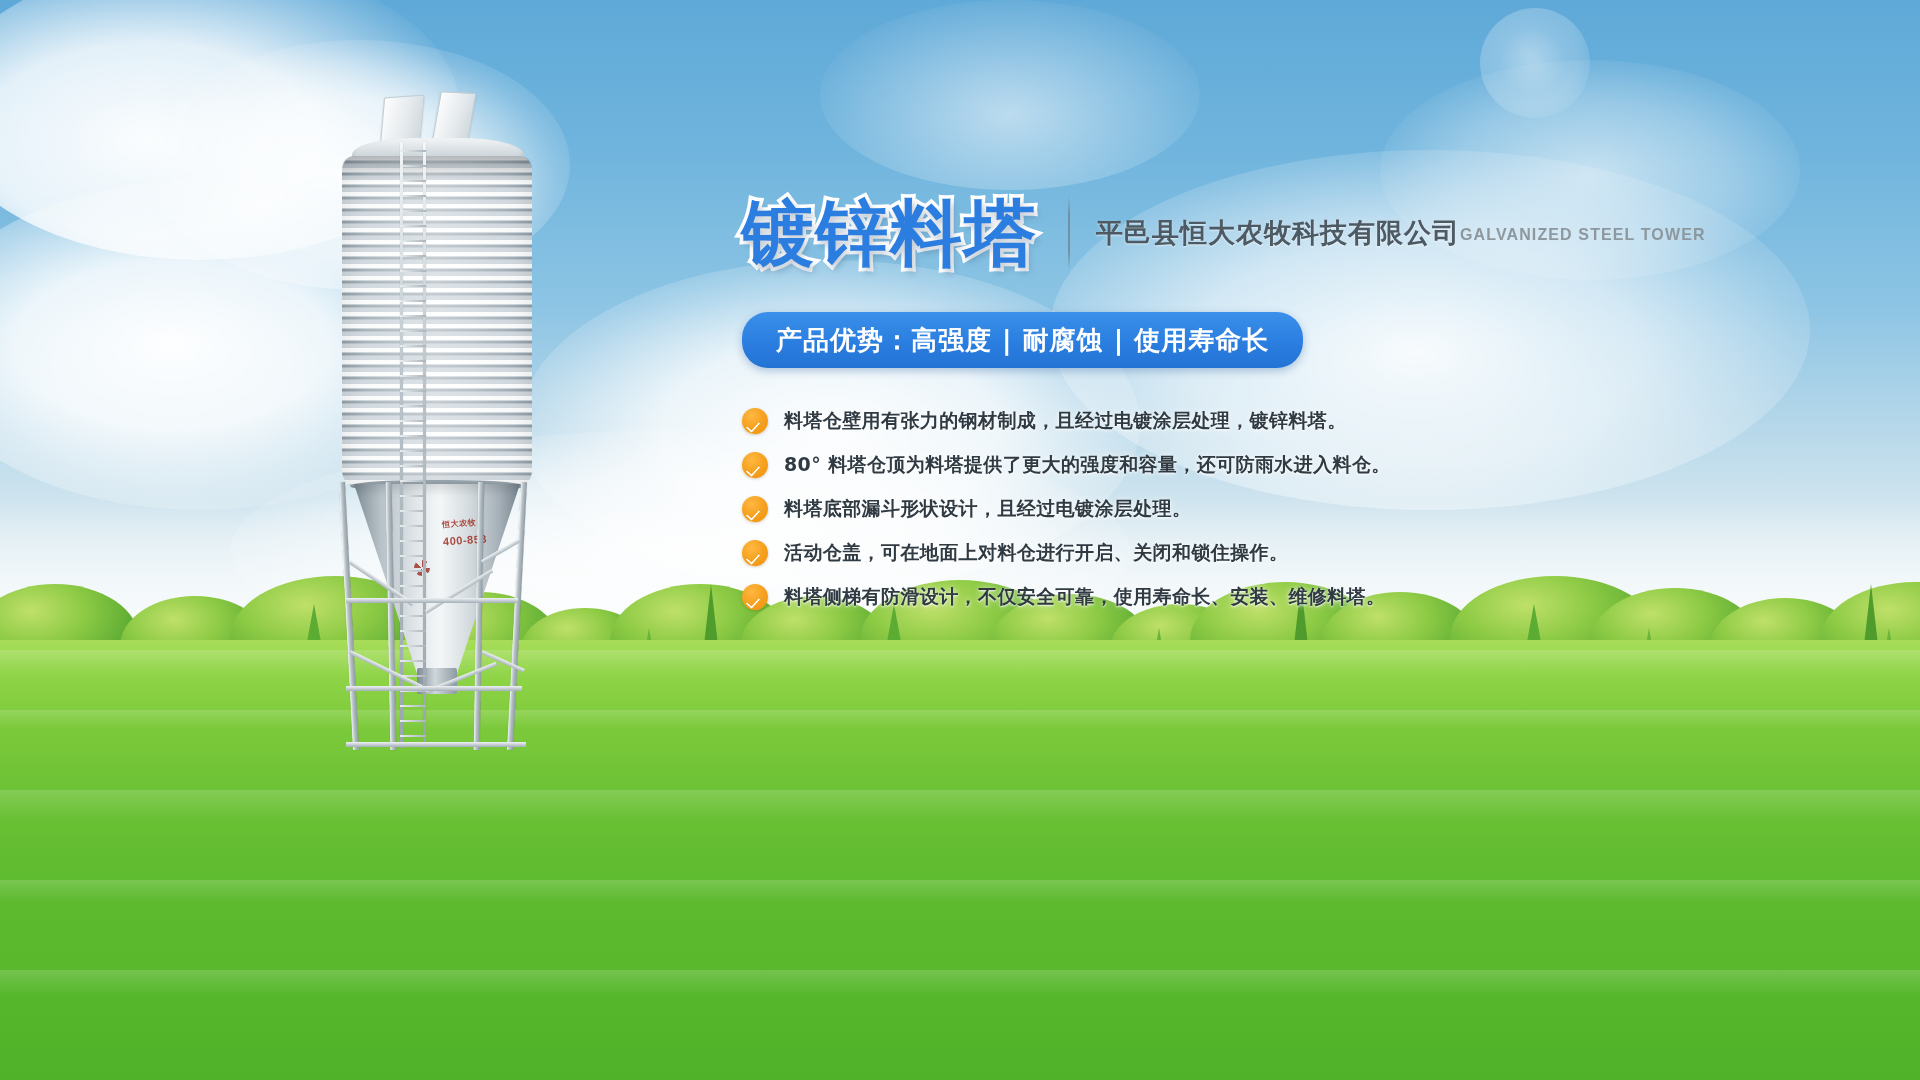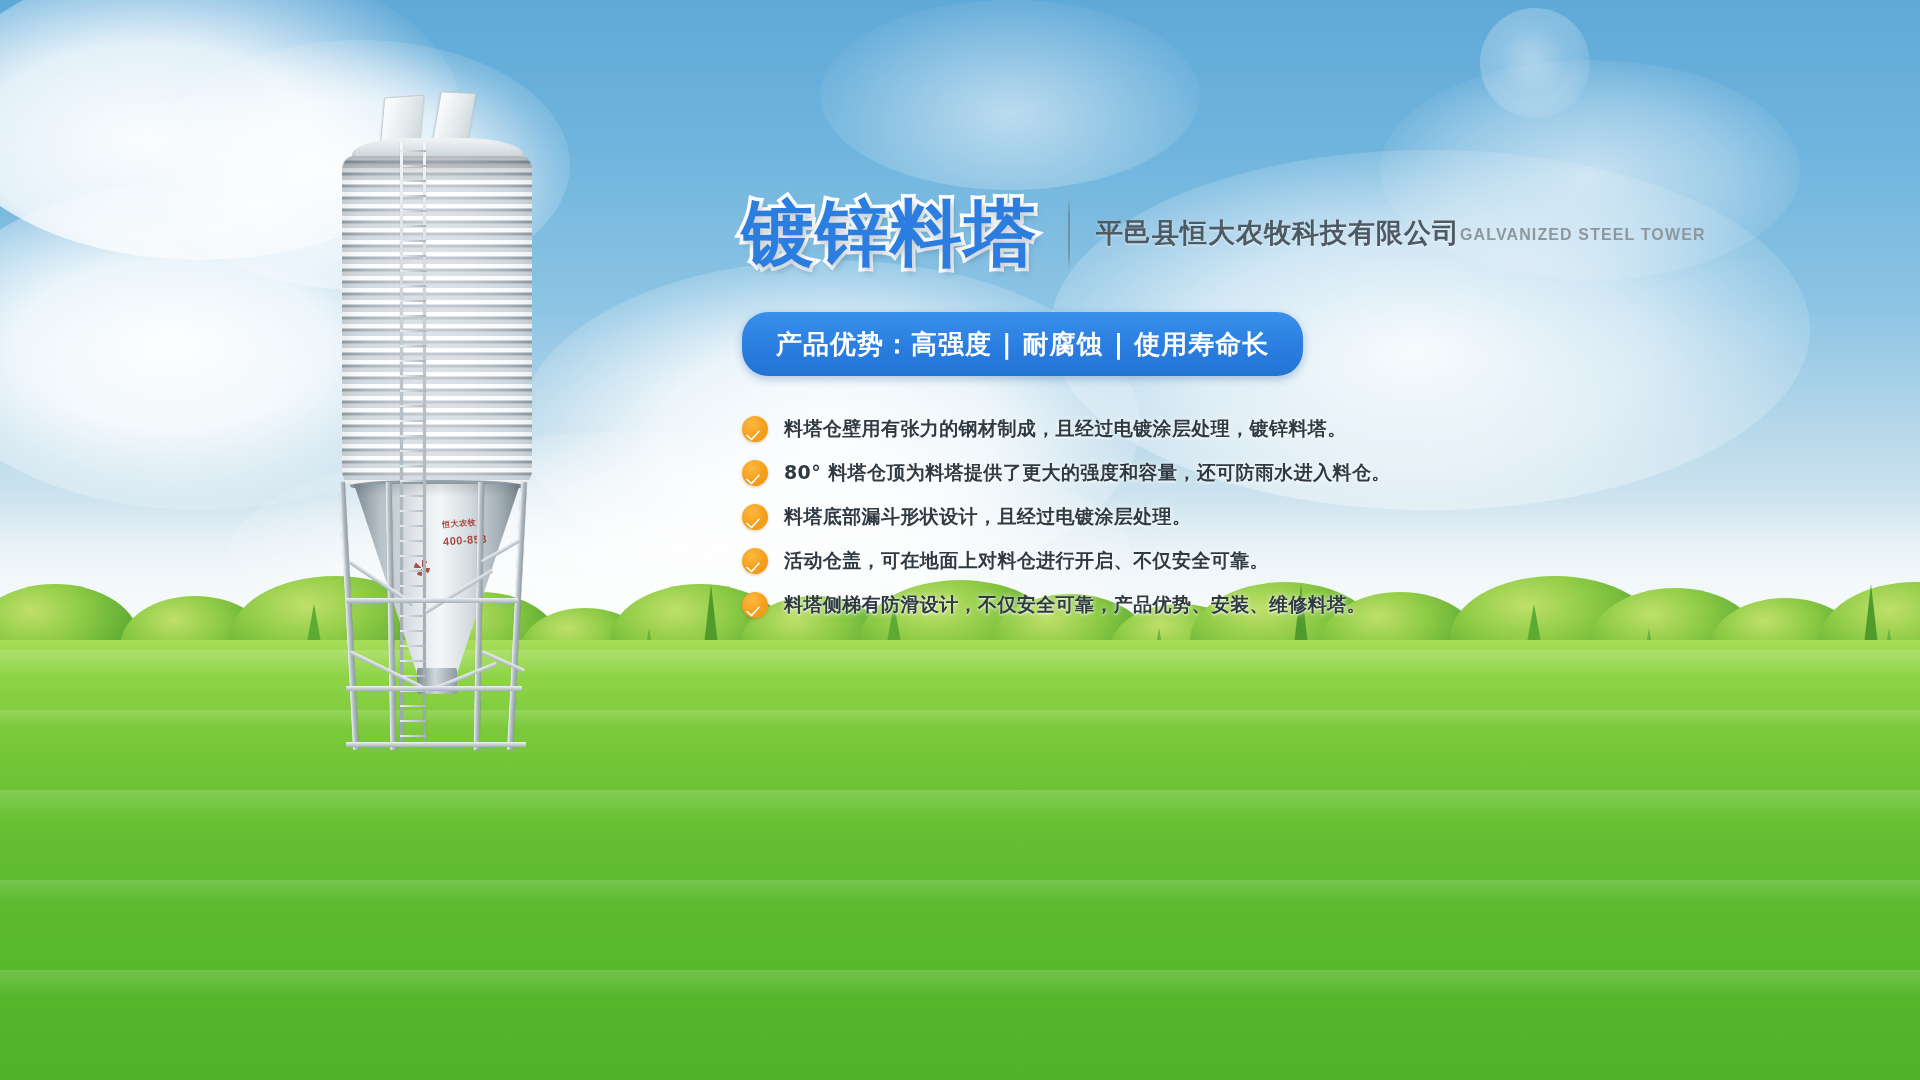--- a/index.html
+++ b/index.html
@@ -199,21 +199,21 @@
     text-shadow:0 1px 2px rgba(255,255,255,.6);
   }
   .company-en {
     margin-top:10px; font-size:17px; font-weight:700; color:#8d979e;
     letter-spacing:1.2px; font-family:"Liberation Sans",sans-serif;
     transform:scaleX(.94); transform-origin:left center;
   }
 
   .pill {
     margin-top:42px; display:inline-flex; align-items:center; justify-content:center;
-    height:64px; padding:0 34px; border-radius:26px;
+    height:56px; padding:0 34px; border-radius:26px;
     background:linear-gradient(180deg,#3a90ea 0%,#2b7fe0 52%,#2273d4 100%);
     box-shadow:0 3px 9px rgba(25,80,150,.30);
   }
   .pill-text {
     color:#fff; font-size:26px; font-weight:700; letter-spacing:1px; white-space:nowrap;
     font-family:"DejaVu Sans","Liberation Sans",sans-serif;
   }
 
   .bullets { margin-top:40px; }
   .bullet { display:flex; align-items:center; margin-bottom:18px; }
@@ -387,22 +387,22 @@
         <div class="bullet">
           <span class="chk"></span>
           <span class="bullet-text">80° 料塔仓顶为料塔提供了更大的强度和容量，还可防雨水进入料仓。</span>
         </div>
         <div class="bullet">
           <span class="chk"></span>
           <span class="bullet-text">料塔底部漏斗形状设计，且经过电镀涂层处理。</span>
         </div>
         <div class="bullet">
           <span class="chk"></span>
-          <span class="bullet-text">活动仓盖，可在地面上对料仓进行开启、不仅安全可靠。</span>
+          <span class="bullet-text">活动仓盖，可在地面上对料仓进行开启、关闭和锁住操作。</span>
         </div>
         <div class="bullet">
           <span class="chk"></span>
-          <span class="bullet-text">料塔侧梯有防滑设计，不仅安全可靠，产品优势、安装、维修料塔。</span>
+          <span class="bullet-text">料塔侧梯有防滑设计，不仅安全可靠，使用寿命长、安装、维修料塔。</span>
         </div>
       </div>
   </div>
 
 </div>
 
 </body></html>

